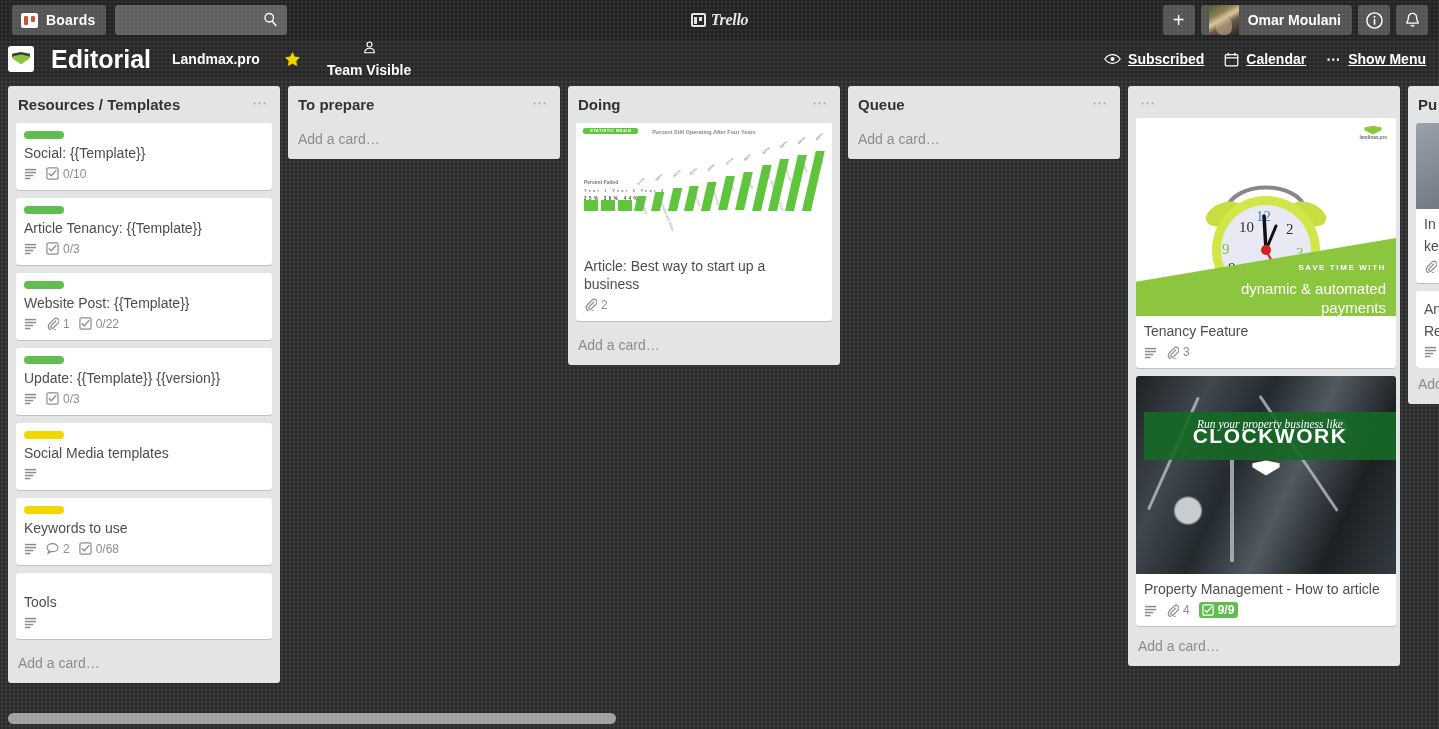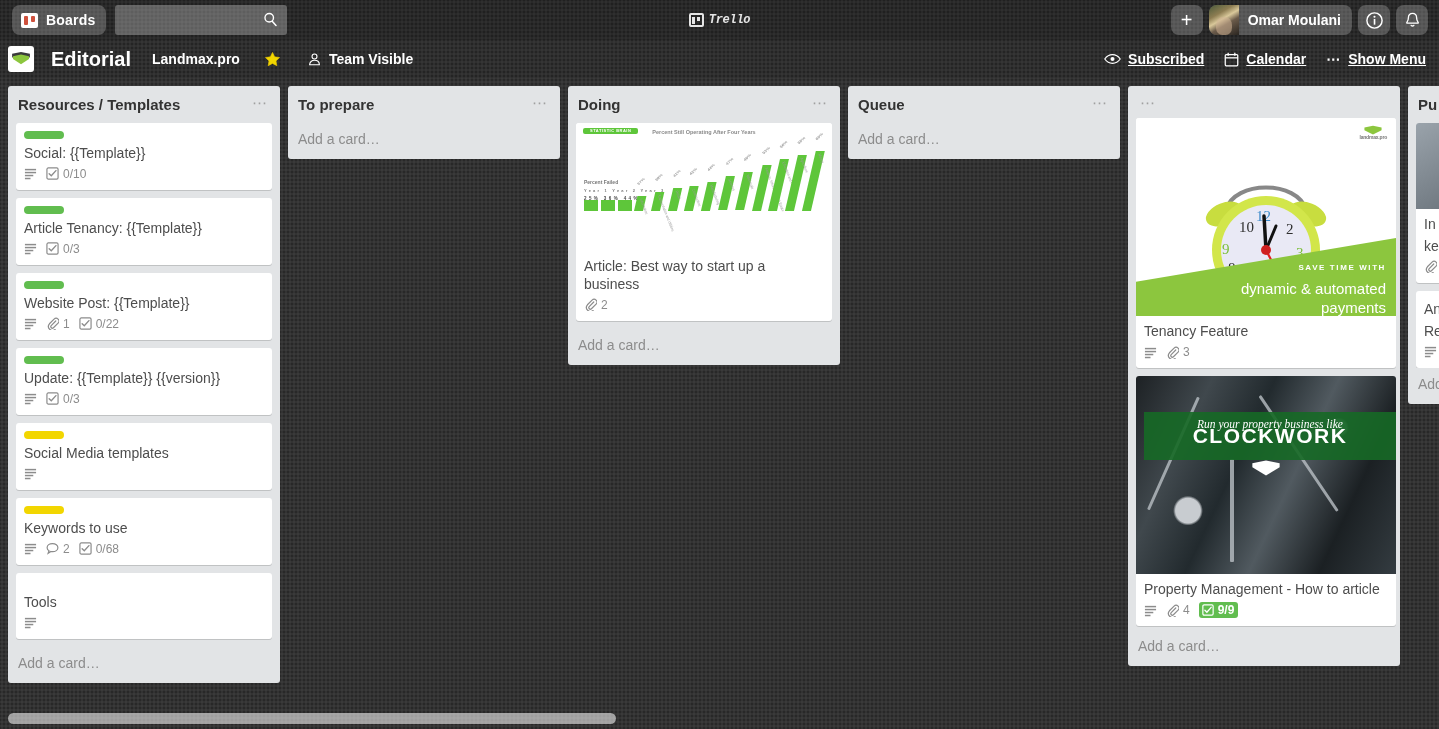--- a/index.html
+++ b/index.html
@@ -22,21 +22,21 @@
   #top-header {
     height: 40px; width: 100%;
     background: rgba(0,0,0,0.18);
     display: flex; align-items: center;
     padding: 0 6px;
     position: relative; z-index: 30;
   }
   .hdr-btn {
     height: 30px;
     background: rgba(255,255,255,0.22);
-    border-radius: 8px;
+    border-radius: 3px;
     display: flex; align-items: center;
     color: #fff;
     padding: 0 9px;
     cursor: pointer;
   }
   #boards-button { margin-left: 6px; gap: 8px; padding: 0 11px 0 9px; }
   #boards-label {
     font-size: 14px; font-weight: bold; letter-spacing: 0.2px;
   }
   .boards-glyph {
@@ -77,23 +77,23 @@
     position: absolute; left: 0; right: 0; top: 0;
     height: 40px;
     display: flex; align-items: center; justify-content: center;
     pointer-events: none;
   }
   #trello-logo {
     display: flex; align-items: center; gap: 5px;
     color: #fff; opacity: 0.88;
   }
   #trello-logo-text {
-    font-size: 12px; font-style: italic; font-weight: bold;
+    font-size: 16px; font-style: italic; font-weight: bold;
     letter-spacing: -0.3px;
-    font-family: Liberation Mono, monospace;
+    font-family: Liberation Serif, serif;
   }
   .logo-mark {
     width: 15px; height: 14px;
     border: 2px solid #fff; border-radius: 2px;
     position: relative;
   }
   .logo-mark::before {
     content: ""; position: absolute; left: 1.5px; top: 1.5px;
     width: 3px; height: 7px; background: #fff;
   }
@@ -104,21 +104,21 @@
   #header-right {
     margin-left: auto;
     display: flex; align-items: center; gap: 6px;
     padding-right: 5px;
   }
   #add-button {
     width: 32px; justify-content: center;
     font-size: 20px; font-weight: 300; line-height: 1;
     padding: 0;
   }
-  #member-button { padding: 0 11px 0 0; gap: 9px; overflow: hidden; }
+  #member-button { padding: 0 11px 0 8px; gap: 9px; overflow: hidden; }
   #avatar {
     width: 30px; height: 30px;
     background: linear-gradient(150deg,#4a5a3a 0%,#8d7d52 30%,#d9c89a 46%,#6b5b4a 62%,#2a2520 100%);
     flex-shrink: 0; position: relative;
   }
   #avatar::after {
     content: ""; position: absolute; left: 7px; top: 12px;
     width: 16px; height: 18px; border-radius: 45% 45% 40% 40%;
     background: rgba(210,180,150,0.55);
   }
@@ -136,38 +136,39 @@
     position: relative; z-index: 20;
     color: #fff;
   }
   #board-logo {
     width: 26px; height: 26px; background: #fff;
     border-radius: 3px; margin-right: 10px;
     display: flex; align-items: center; justify-content: center;
     flex-shrink: 0;
   }
   #board-name {
-    font-size: 20px; font-weight: bold;
+    font-size: 25px; font-weight: bold;
     padding: 3px 7px; border-radius: 3px;
     cursor: pointer; white-space: nowrap;
   }
   #org-name {
     font-size: 14px; font-weight: bold;
     padding: 5px 8px; border-radius: 3px;
     margin-left: 6px; cursor: pointer; white-space: nowrap;
   }
   #star-button {
     margin-left: 10px; padding: 4px 6px; border-radius: 3px;
     cursor: pointer; line-height: 0;
   }
   #visibility-button {
     margin-left: 12px; display: flex; align-items: center; gap: 7px;
     font-size: 14px; font-weight: bold;
     padding: 5px 8px; border-radius: 3px; cursor: pointer;
     white-space: nowrap;
+    flex-direction: column;
   }
   #board-header-right {
     margin-left: auto; display: flex; align-items: center;
     gap: 20px; padding-right: 5px; justify-content: space-between;
   }
   .bh-link {
     display: flex; align-items: center; gap: 7px;
     font-size: 14px; font-weight: bold;
     color: #fff; cursor: pointer; white-space: nowrap;
   }

